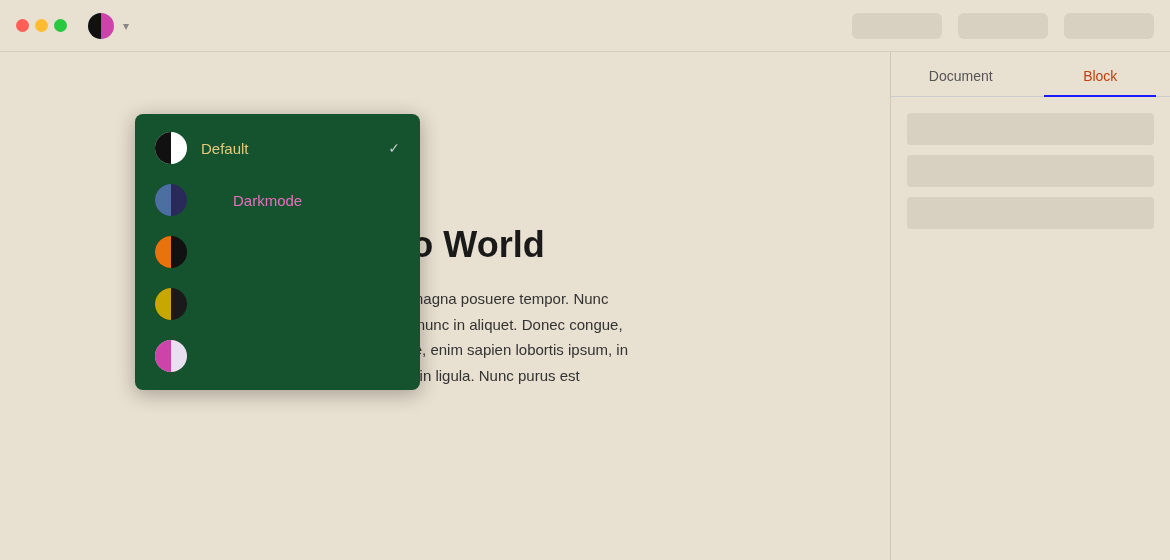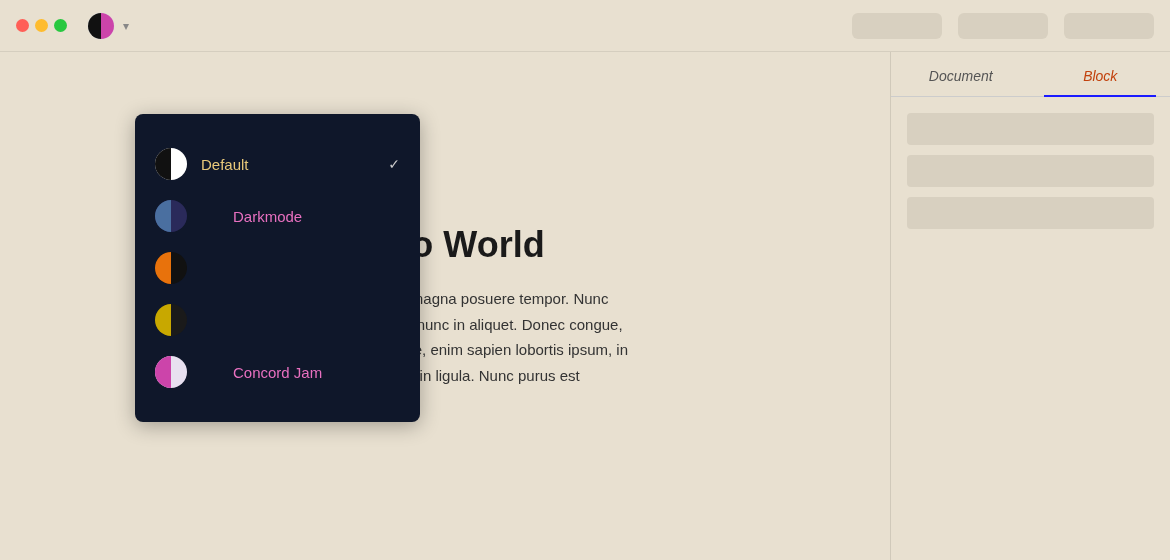--- a/index.html
+++ b/index.html
@@ -55,23 +55,23 @@
       border-radius: 6px;
       border: none;
     }
     .top-bar-btn + .top-bar-btn { margin-left: 8px; }
 
     
     .sidebar-panel {
       position: absolute;
       top: 62px; left: 135px;
       width: 285px;
-      background: #0f172a;
+      background: #14532d;
       border-radius: 8px;
-      padding: 24px 0;
+      padding: 8px 0;
       z-index: 20;
       box-shadow: 0 4px 20px rgba(0,0,0,0.3);
     }
 
     .theme-item {
       display: flex;
       align-items: center;
       padding: 10px 20px;
       cursor: pointer;
       position: relative;
@@ -195,21 +195,20 @@
       background: #e8e0d0;
       border-left: 1px solid rgba(0,0,0,0.1);
       padding-top: 0;
       flex-shrink: 0;
     }
 
     .right-tabs {
       display: flex;
       border-bottom: 1px solid #ccc;
       margin-bottom: 16px;
-      font-style: italic;
     }
     .right-tab {
       flex: 1;
       text-align: center;
       padding: 16px 0 12px;
       font-size: 14px;
       color: #555;
       cursor: pointer;
       position: relative;
     }
@@ -281,21 +280,20 @@
     <div class="theme-item">
       <div class="theme-icon icon-pumpkin"></div>
     </div>
 
     <div class="theme-item">
       <div class="theme-icon icon-mustard"></div>
     </div>
 
     <div class="theme-item">
       <div class="theme-icon icon-concord"></div>
-      <span class="theme-label theme-label-colored">Concord Jam</span>
     </div>
 
   </div>
 
   <div class="content-area">
     <div class="article">
       <h1 class="article-title">Hello World</h1>
       <p class="article-body">Aenean sed nibh a magna posuere tempor. Nunc faucibus pellentesque nunc in aliquet. Donec congue, nunc vel tempor congue, enim sapien lobortis ipsum, in volutpat sem ex in ligula. Nunc purus est</p>
     </div>
   </div>

